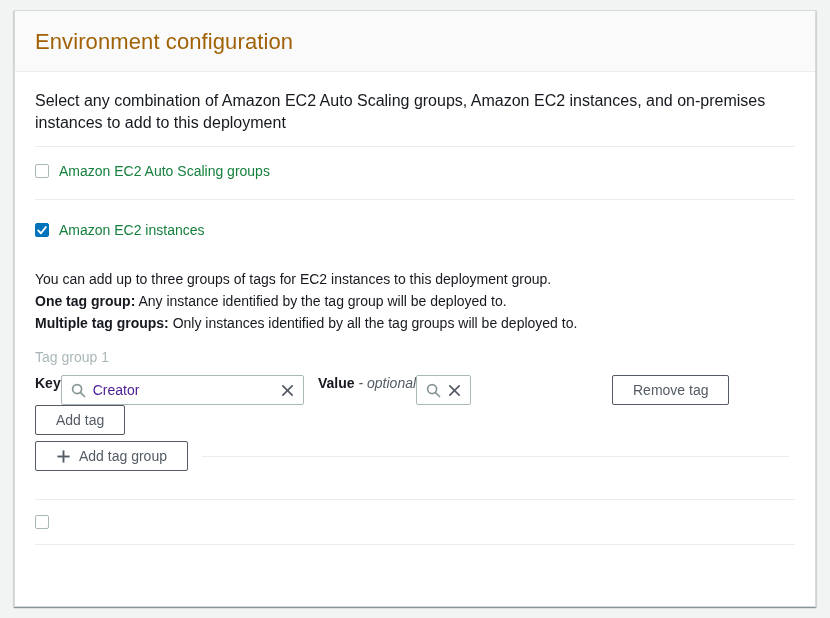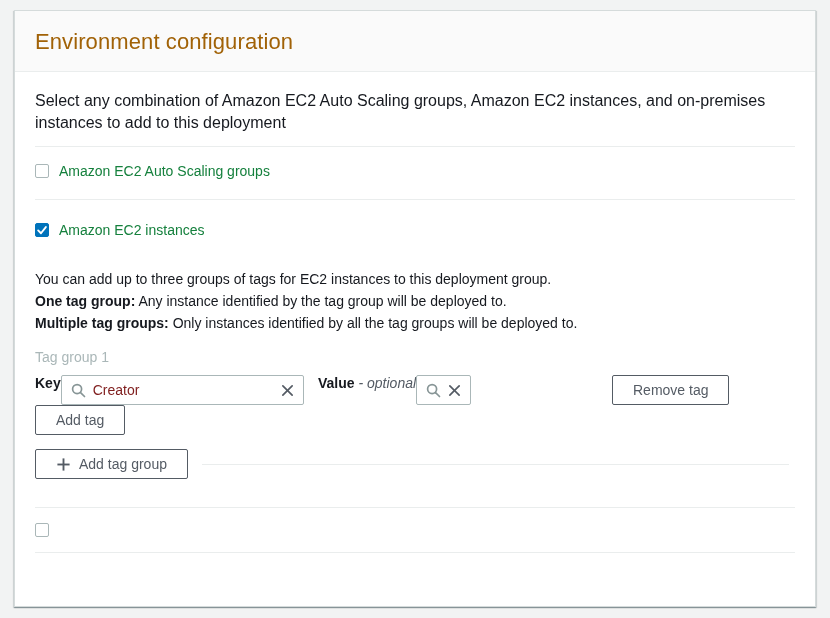--- a/index.html
+++ b/index.html
@@ -71,21 +71,21 @@
     border: 1px solid #aab7b8;
     border-radius: 2px;
     background: #fff;
     display: flex; align-items: center;
     padding: 0 9px 0 9px; gap: 7px;
   }
   .search-input input {
     flex: 1; min-width: 0;
     border: 0; outline: none;
     font-family: "Liberation Sans", "DejaVu Sans", sans-serif;
-    font-size: 14px; color: #7f1d1d;
+    font-size: 14px; color: #4c1d95;
     background: transparent;
   }
   .icon-btn {
     border: 0; background: transparent; padding: 0;
     display: inline-flex; align-items: center; justify-content: center;
     cursor: pointer; flex: 0 0 auto;
   }
 
   .btn {
     display: inline-flex; align-items: center; justify-content: center; gap: 8px;
@@ -95,21 +95,21 @@
     border-radius: 2px;
     color: #545b64;
     font-family: "Liberation Sans", "DejaVu Sans", sans-serif;
     font-size: 14px; font-weight: normal;
     padding: 0 20px;
     cursor: pointer;
     white-space: nowrap;
   }
   .btn-remove { flex: 0 0 auto; }
   .btn-add-tag { }
-  .add-group-row { margin-top: 14px; display: flex; align-items: center; }
+  .add-group-row { margin-top: 6px; display: flex; align-items: center; }
   .add-group-rule { flex: 1; border-top: 1px solid #eaeded; margin-left: 14px; margin-right: 6px; height: 0; }
 </style>
 </head>
 <body>
 
 <div class="page">
   <section class="panel">
 
     <header class="panel-header">
       <h2 class="panel-title">Environment configuration</h2>

